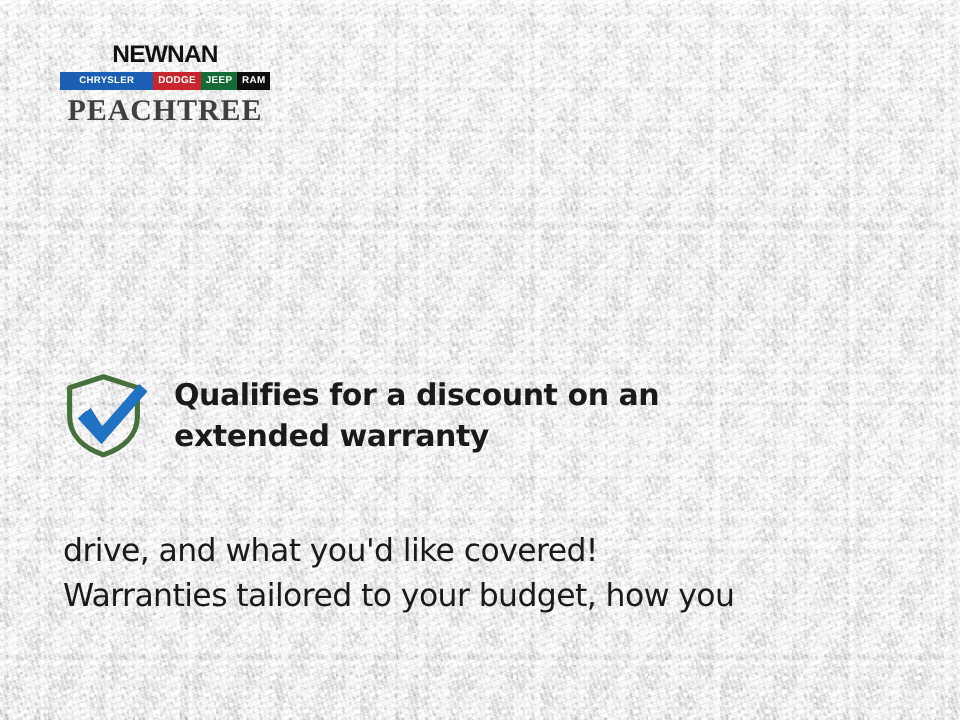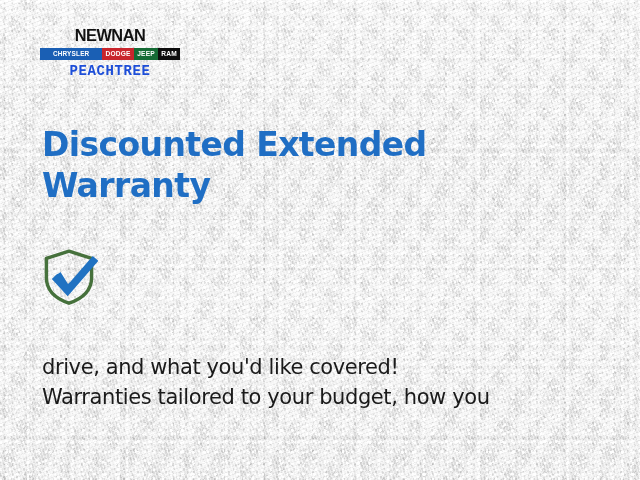--- a/index.html
+++ b/index.html
@@ -105,24 +105,24 @@
     white-space: nowrap;
     overflow: hidden;
   }
   .brand-seg.chrysler { flex: 0 0 44.5%; background: #1a5fb4; font-size: 6.4px; }
   .brand-seg.dodge    { flex: 0 0 22.5%; background: #c9252c; }
   .brand-seg.jeep     { flex: 0 0 17.5%; background: #156b35; }
   .brand-seg.ram      { flex: 0 0 15.5%; background: #0d0d0d; }
 
   .logo-bottom {
     margin-top: 4px;
-    font-family: Liberation Mono, monospace;
-    font-weight: bold;
-    color: #1d4ed8;
-    font-size: 14px;
+    font-family: Liberation Serif, serif;
+    font-weight: bold;
+    color: #404040;
+    font-size: 20px;
     letter-spacing: 0.6px;
     white-space: nowrap;
   }
 
   
   .headline {
     position: absolute;
     left: 42px;
     top: 124px;
     width: 520px;
@@ -189,33 +189,33 @@
       <div class="brand-strip">
         <div class="brand-seg chrysler">CHRYSLER</div>
         <div class="brand-seg dodge">DODGE</div>
         <div class="brand-seg jeep">JEEP</div>
         <div class="brand-seg ram">RAM</div>
       </div>
 
       <div class="logo-bottom">PEACHTREE</div>
     </div>
 
-    <div class="headline">
-      <div>Discounted Extended</div>
-      <div>Warranty</div>
-    </div>
 
     <div class="benefit">
       <span class="shield-icon">
         <svg viewBox="0 0 56 58" width="56" height="58" xmlns="http://www.w3.org/2000/svg">
           <path d="M27 3.2 L49.6 10.4 L49.6 29.5 C49.6 42.6 39.8 50.9 27 55.2 C14.2 50.9 4.4 42.6 4.4 29.5 L4.4 10.4 Z" fill="none" stroke="#46713c" stroke-width="3.4" stroke-linejoin="round"></path>
           <path d="M12.5 28.5 L25.5 42.5 L53.5 10.5 L46.5 19.5 L26.0 36.0 L18.5 24.0 Z" fill="#2072c2"></path>
           <path d="M12.6 28.4 L25.6 42.6 L53.6 10.4" fill="none" stroke="#2072c2" stroke-width="7.5" stroke-linecap="butt" stroke-linejoin="miter"></path>
         </svg>
       </span>
+      <span class="benefit-text">
+        <span>Qualifies for a discount on an</span><br>
+        <span>extended warranty</span>
+      </span>
     </div>
 
     <div class="tagline">
       <div>drive, and what you'd like covered!</div>
       <div>Warranties tailored to your budget, how you</div>
     </div>
 
   </div>
 </div>
 

